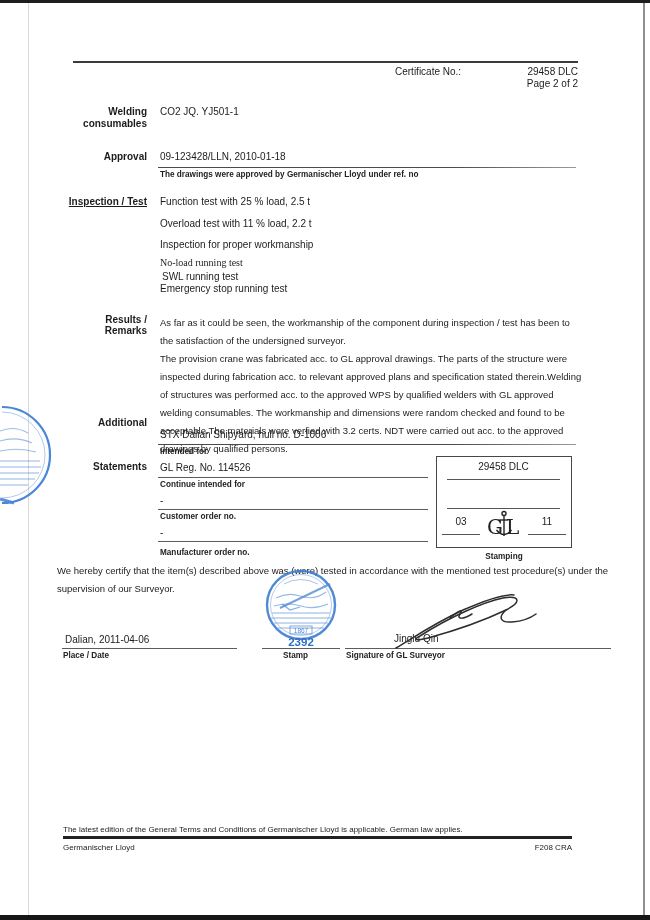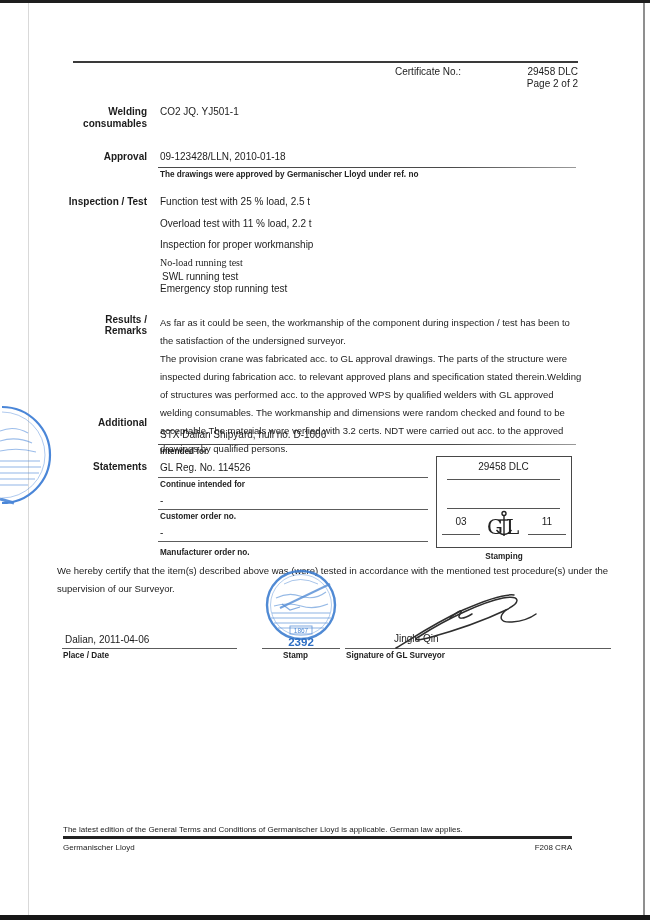--- a/index.html
+++ b/index.html
@@ -46,21 +46,21 @@
 
   <div class="abs lblcol" style="top:106px;">Welding</div>
   <div class="abs lblcol" style="top:118px;">consumables</div>
   <div class="abs t10" style="left:160px;top:106px;">CO2 JQ. YJ501-1</div>
 
   <div class="abs lblcol" style="top:151px;">Approval</div>
   <div class="abs t10" style="left:160px;top:151px;">09-123428/LLN, 2010-01-18</div>
   <div class="abs rulefade" style="left:158px;top:167px;width:418px;"></div>
   <div class="abs small-lbl" style="left:160px;top:170px;">The drawings were approved by Germanischer Lloyd under ref. no</div>
 
-  <div class="abs lblcol" style="top:196px;">Inspection / Test</div>
+  <div class="abs lblcol" style="top:196px;text-decoration:underline;">Inspection / Test</div>
   <div class="abs t10" style="left:160px;top:196px;">Function test with 25 % load, 2.5 t</div>
   <div class="abs t10" style="left:160px;top:218px;">Overload test with 11 % load, 2.2 t</div>
   <div class="abs t10" style="left:160px;top:239px;">Inspection for proper workmanship</div>
   <div class="abs t10" style="left:160px;top:257px;font-family:Liberation Serif, serif;">No-load running test</div>
   <div class="abs t10" style="left:162px;top:271px;">SWL running test</div>
   <div class="abs t10" style="left:160px;top:283px;">Emergency stop running test</div>
 
   <div class="abs lblcol" style="top:314px;">Results /</div>
   <div class="abs lblcol" style="top:325px;">Remarks</div>
   <div class="abs para" style="left:160px;top:314px;width:424px;">

